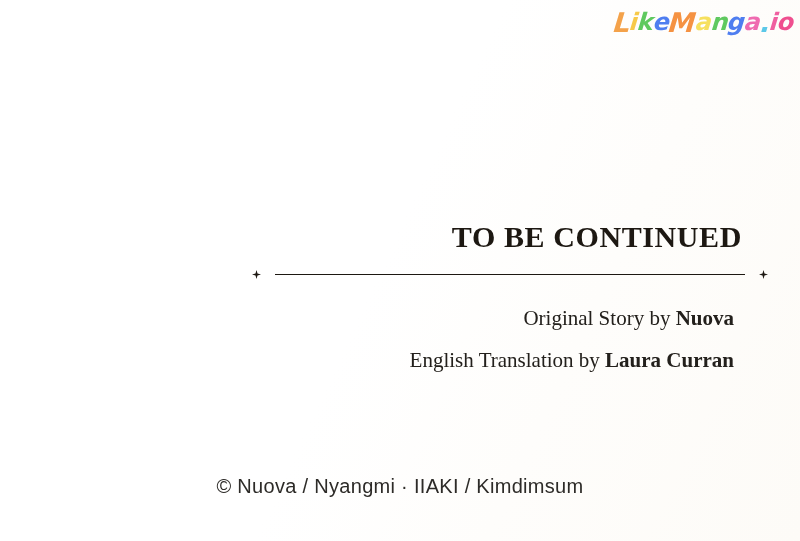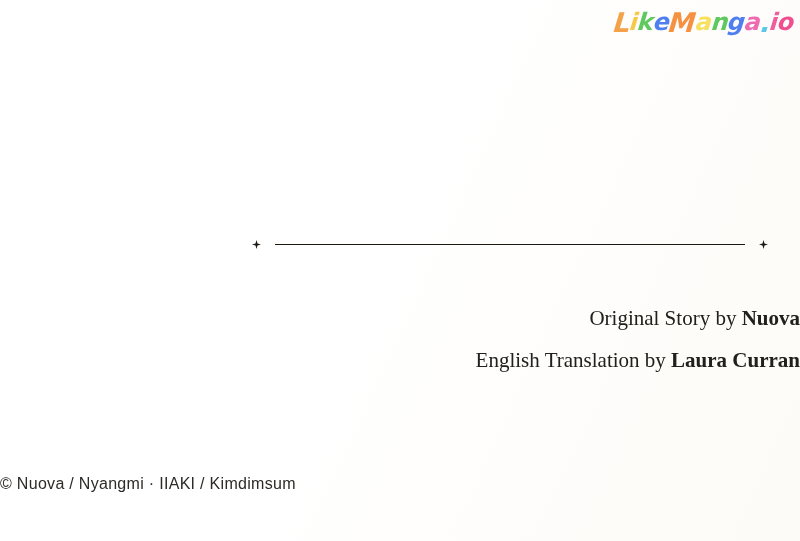--- a/index.html
+++ b/index.html
@@ -93,20 +93,21 @@
     margin: 0 14px;
   }
 
   
   #credits {
     position: absolute;
     left: 0;
     right: 0;
     top: 303px;
     text-align: right;
+    padding-right: 66px;
     color: #23201c;
   }
   .credit-line {
     font-family: "Liberation Serif", serif;
     font-size: 21px;
     line-height: 30px;
     white-space: nowrap;
   }
   .credit-line .name {
     font-weight: bold;
@@ -115,22 +116,23 @@
     margin-top: 12px;
     margin-left: 8px;
   }
 
   
   #copyright {
     position: absolute;
     left: 0;
     right: 0;
     top: 475px;
+    text-align: center;
     font-family: "Liberation Sans", sans-serif;
-    font-size: 16px;
+    font-size: 20px;
     font-weight: 300;
     letter-spacing: 0.3px;
     color: #2d2b28;
     white-space: nowrap;
   }
 </style>
 </head>
 <body>
 
 <div id="page">
@@ -144,20 +146,21 @@
       <span class="wm-letter small" style="color: rgb(246, 224, 94);">a</span>
       <span class="wm-letter small" style="color: rgb(95, 201, 95);">n</span>
       <span class="wm-letter small" style="color: rgb(79, 126, 240);">g</span>
       <span class="wm-letter small" style="color: rgb(239, 107, 176);">a</span>
       <span class="wm-letter dot" style="color: rgb(91, 200, 232);">.</span>
       <span class="wm-letter small" style="color: rgb(239, 95, 160);">i</span>
       <span class="wm-letter small" style="color: rgb(239, 79, 143);">o</span>
     </div>
 
   <div id="continued-block">
+    <div id="continued-title">TO BE CONTINUED</div>
 
     <div id="divider-row">
       <span class="diamond">
         <svg viewBox="0 0 10 10" width="9" height="9" aria-hidden="true">
           <path d="M5 0 L6.1 3.9 L10 5 L6.1 6.1 L5 10 L3.9 6.1 L0 5 L3.9 3.9 Z" fill="currentColor"></path>
         </svg>
       </span>
       <span id="divider-line"></span>
       <span class="diamond">
         <svg viewBox="0 0 10 10" width="9" height="9" aria-hidden="true">

